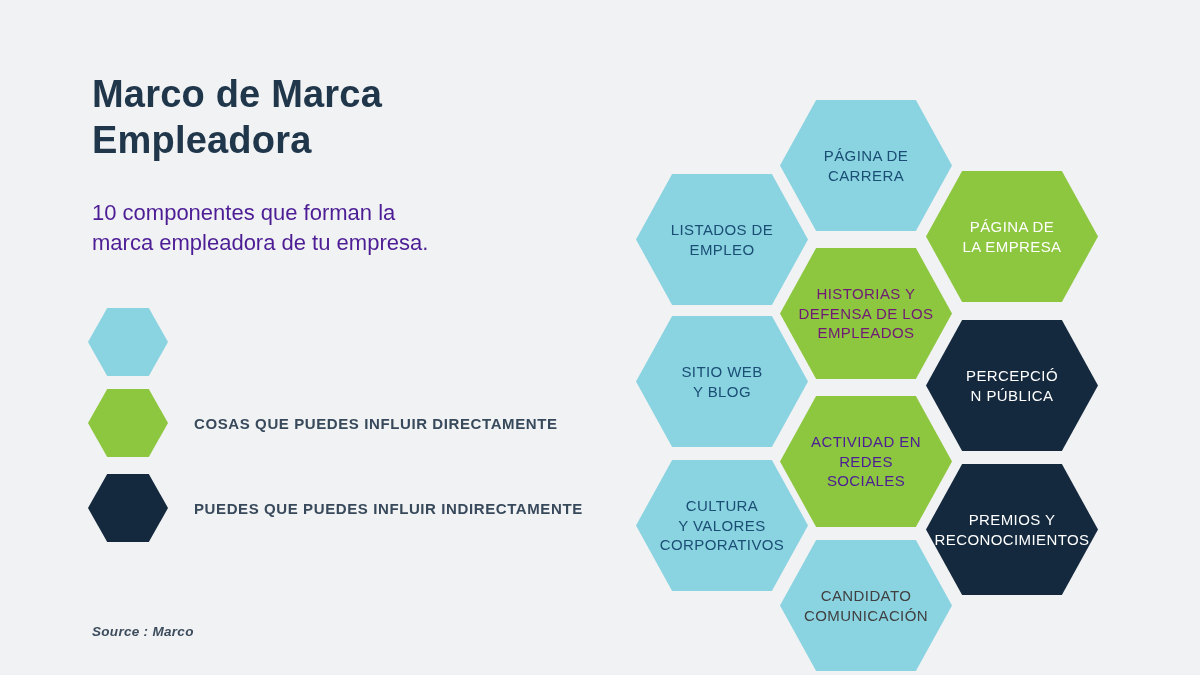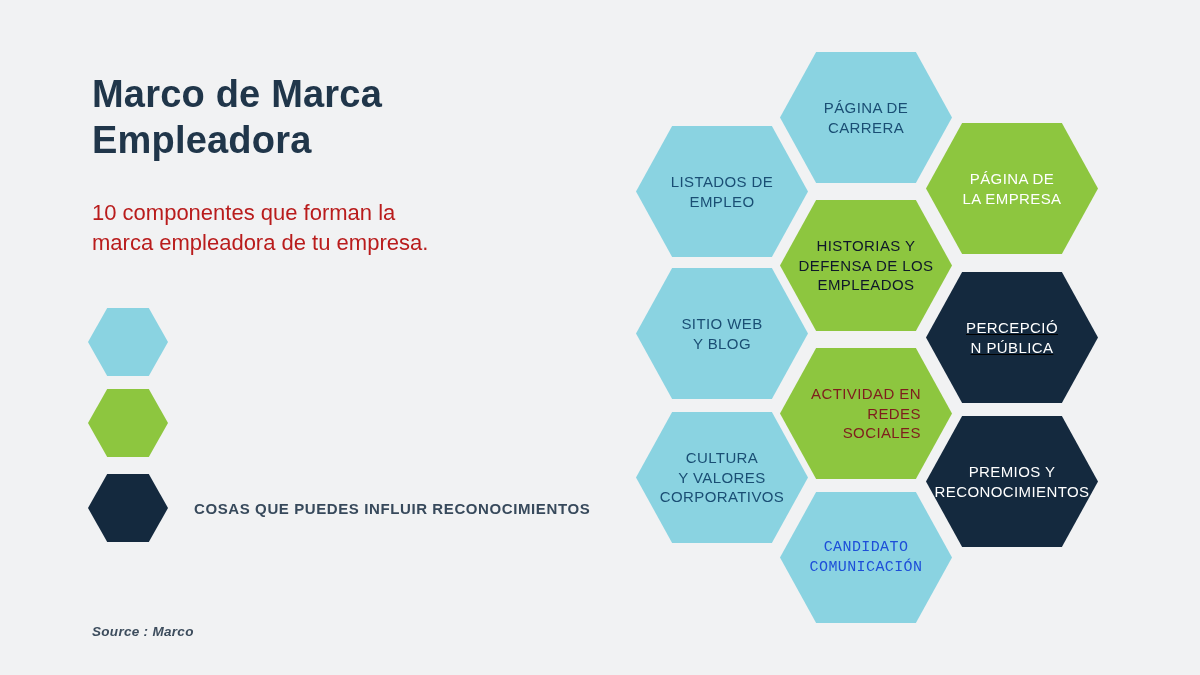--- a/index.html
+++ b/index.html
@@ -73,62 +73,64 @@
 
   
   .hex {
     position: absolute;
     width: 172px;
     height: 131px;
     clip-path: polygon(21% 0, 79% 0, 100% 50%, 79% 100%, 21% 100%, 0 50%);
     display: flex;
     align-items: center;
     justify-content: center;
+    margin-top: 48px;
   }
   .hex-label {
     font-size: 15px;
     line-height: 1.32;
     text-align: center;
     letter-spacing: 0.4px;
     white-space: pre-line;
   }
   
   .hex.h0 { left: 780px; top: 52px;  }
   .hex.h1 { left: 636px; top: 126px; }
   .hex.h2 { left: 926px; top: 123px; }
   .hex.h3 { left: 780px; top: 200px; }
   .hex.h4 { left: 636px; top: 268px; }
-  .hex.h5 { left: 926px; top: 272px; text-decoration: underline; }
+  .hex.h5 { left: 926px; top: 272px; }
   .hex.h6 { left: 780px; top: 348px; }
   .hex.h7 { left: 636px; top: 412px; }
   .hex.h8 { left: 926px; top: 416px; }
   .hex.h9 { left: 780px; top: 492px; }
 </style>
 </head>
 <body>
 
 <div class="canvas" style="background: rgb(241, 242, 243);">
 
   <h1 class="title" style="color: rgb(32, 54, 74);">Marco de Marca
 Empleadora</h1>
 
-  <p class="subtitle" style="color: #b91c1c;">10 componentes que forman la
+  <p class="subtitle" style="color: #4c1d95;">10 componentes que forman la
 marca empleadora de tu empresa.</p>
 
   <div class="legend-row r0">
     <span class="hex-swatch" style="background: rgb(138, 211, 225);"></span>
   </div>
 
   <div class="legend-row r1">
     <span class="hex-swatch" style="background: rgb(141, 198, 63);"></span>
+    <span class="legend-label" style="color: rgb(55, 73, 91);">COSAS QUE PUEDES INFLUIR DIRECTAMENTE</span>
   </div>
 
   <div class="legend-row r2">
     <span class="hex-swatch" style="background: rgb(20, 41, 62);"></span>
-    <span class="legend-label" style="color: rgb(55, 73, 91);">COSAS QUE PUEDES INFLUIR RECONOCIMIENTOS</span>
+    <span class="legend-label" style="color: rgb(55, 73, 91);">PUEDES QUE PUEDES INFLUIR INDIRECTAMENTE</span>
   </div>
 
   <div class="source" style="color: rgb(60, 76, 92);">Source : Marco</div>
 
   <div>
 
     <div class="hex h0" style="background: rgb(138, 211, 225);">
       <span class="hex-label" style="color: rgb(26, 78, 116);">PÁGINA DE
 CARRERA</span>
     </div>
@@ -137,51 +139,51 @@
       <span class="hex-label" style="color: rgb(26, 78, 116);">LISTADOS DE
 EMPLEO</span>
     </div>
 
     <div class="hex h2" style="background: rgb(141, 198, 63);">
       <span class="hex-label" style="color: rgb(255, 255, 255);">PÁGINA DE
 LA EMPRESA</span>
     </div>
 
     <div class="hex h3" style="background: rgb(141, 198, 63);">
-      <span class="hex-label" style="color: #0f172a;">HISTORIAS Y
+      <span class="hex-label" style="color: #701a75;">HISTORIAS Y
 DEFENSA DE LOS
 EMPLEADOS</span>
     </div>
 
     <div class="hex h4" style="background: rgb(138, 211, 225); justify-content: center;">
       <span class="hex-label" style="color: rgb(26, 78, 116);">SITIO WEB
 Y BLOG</span>
     </div>
 
     <div class="hex h5" style="background: rgb(20, 41, 62);">
       <span class="hex-label" style="color: rgb(255, 255, 255);">PERCEPCIÓ
 N PÚBLICA</span>
     </div>
 
     <div class="hex h6" style="background: rgb(141, 198, 63);">
-      <span class="hex-label" style="color: #7f1d1d; text-align: right;">ACTIVIDAD EN
+      <span class="hex-label" style="color: #4c1d95;">ACTIVIDAD EN
 REDES
 SOCIALES</span>
     </div>
 
     <div class="hex h7" style="background: rgb(138, 211, 225);">
       <span class="hex-label" style="color: rgb(26, 78, 116);">CULTURA
 Y VALORES
 CORPORATIVOS</span>
     </div>
 
     <div class="hex h8" style="background: rgb(20, 41, 62);">
       <span class="hex-label" style="color: rgb(255, 255, 255);">PREMIOS Y
 RECONOCIMIENTOS</span>
     </div>
 
     <div class="hex h9" style="background: rgb(138, 211, 225);">
-      <span class="hex-label" style="color: #1d4ed8; font-family: Liberation Mono, monospace;">CANDIDATO
+      <span class="hex-label" style="color: #404040;">CANDIDATO
 COMUNICACIÓN</span>
     </div>
 
   </div>
 </div>
 
 </body></html>

